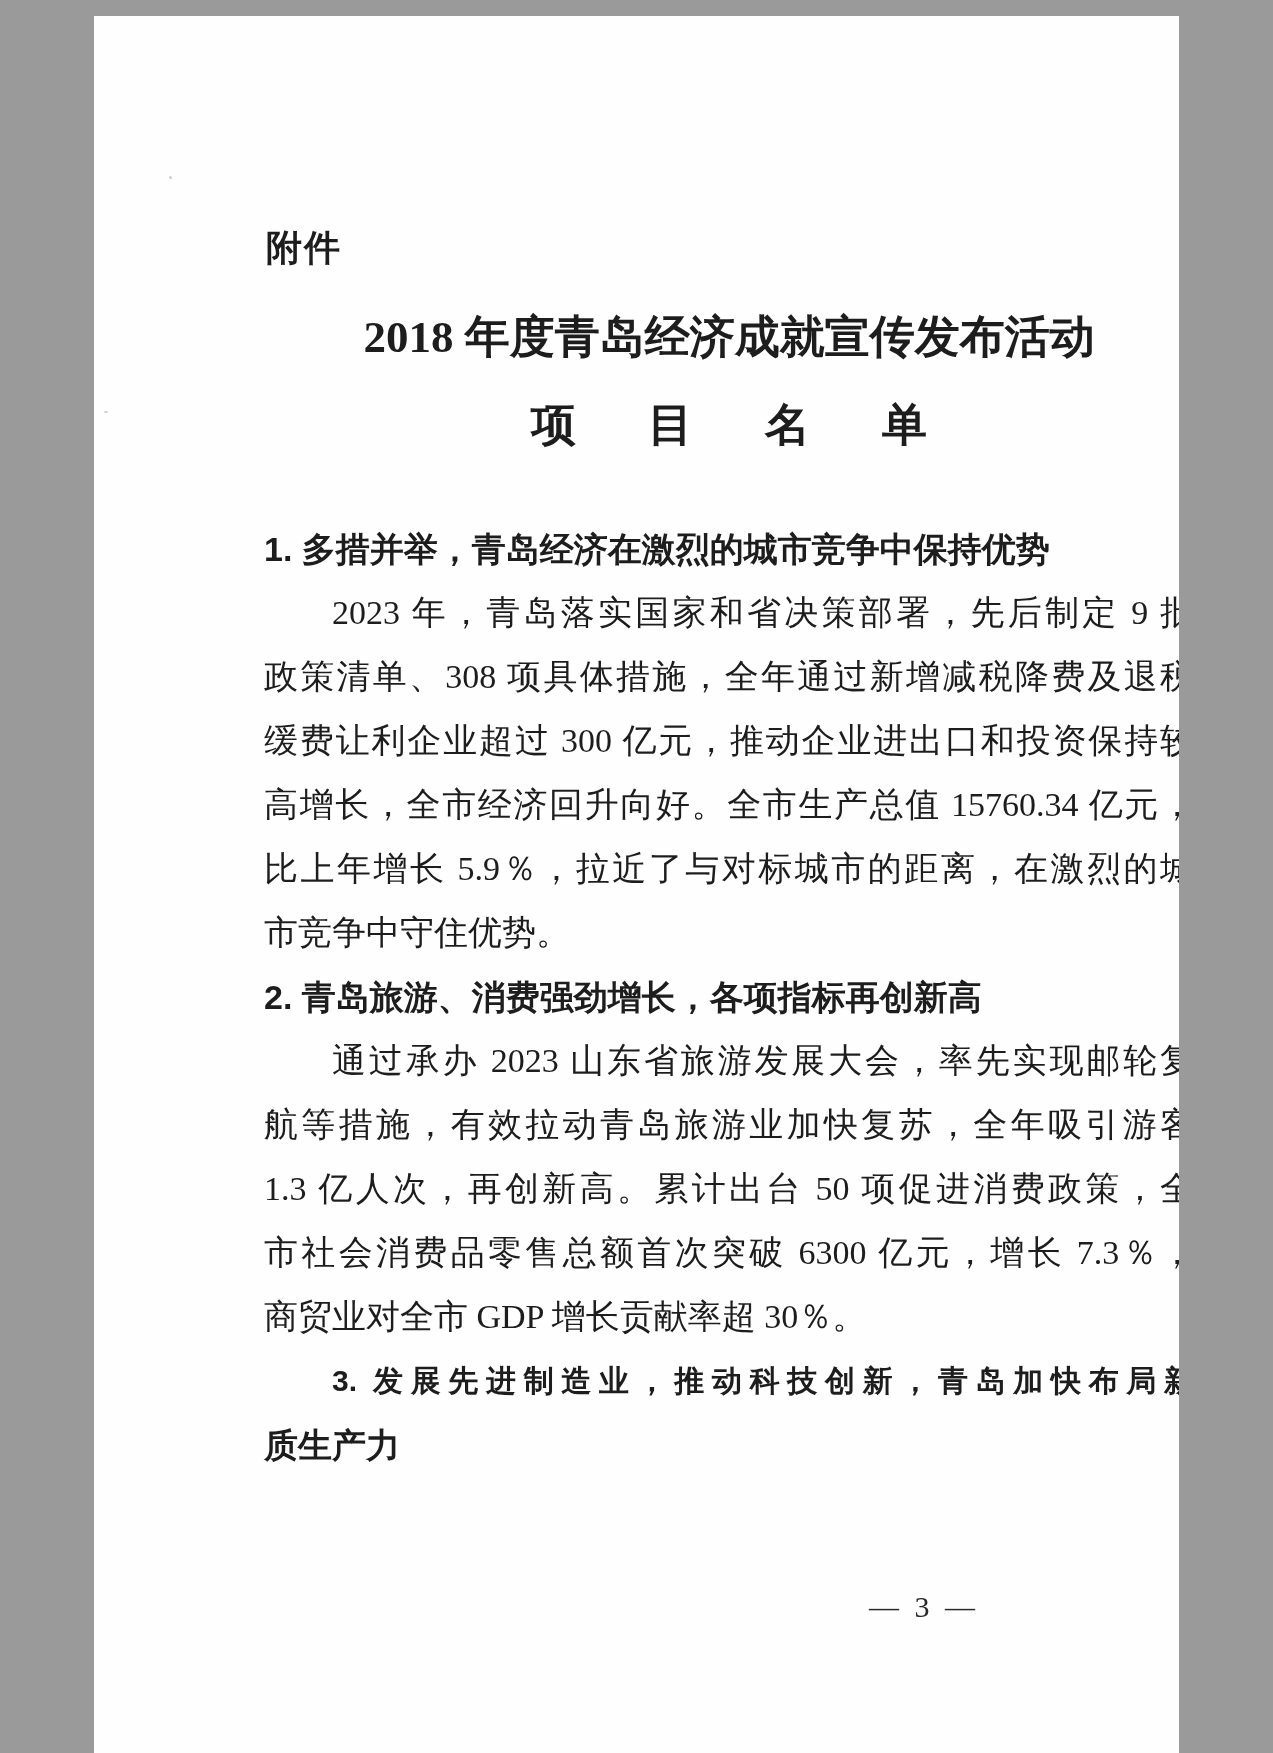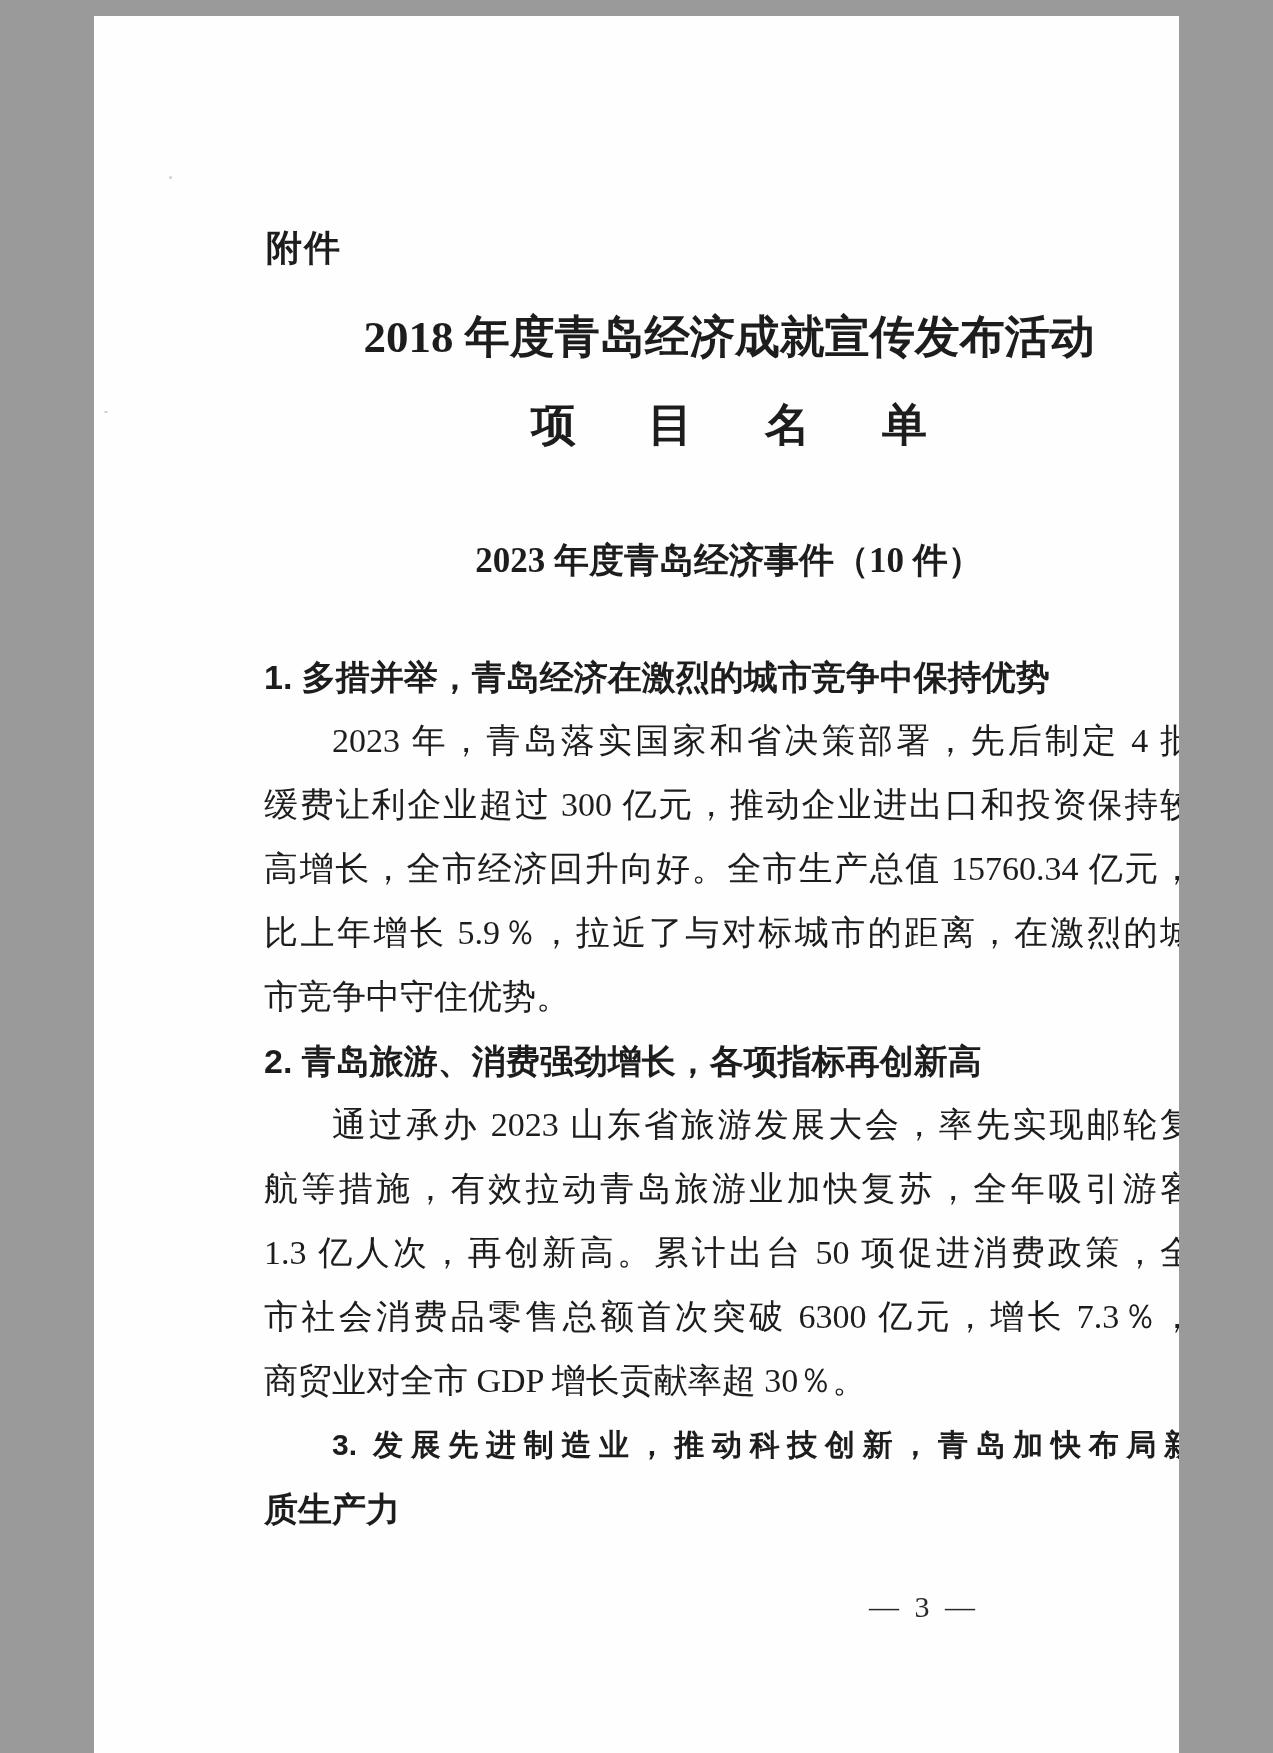--- a/index.html
+++ b/index.html
@@ -75,25 +75,25 @@
 <div class="page">
 
   <div class="attachment">附件</div>
 
   <div class="doc">
 
     <div class="title title-1">2018 年度青岛经济成就宣传发布活动</div>
 
     <div class="title title-2">项 目 名 单</div>
 
-    <div class="subtitle">2023 年度青岛经济事件（10 件）</div>
 
     <div class="h first">1. 多措并举，青岛经济在激烈的城市竞争中保持优势</div>
 
-    <div class="bl fill ind">2023 年，青岛落实国家和省决策部署，先后制定 4 批</div>
+    <div class="bl fill ind">2023 年，青岛落实国家和省决策部署，先后制定 9 批</div>
+    <div class="bl fill">政策清单、308 项具体措施，全年通过新增减税降费及退税</div>
     <div class="bl fill">缓费让利企业超过 300 亿元，推动企业进出口和投资保持较</div>
     <div class="bl fill">高增长，全市经济回升向好。全市生产总值 15760.34 亿元，</div>
     <div class="bl fill">比上年增长 5.9％，拉近了与对标城市的距离，在激烈的城</div>
     <div class="bl">市竞争中守住优势。</div>
 
     <div class="h">2. 青岛旅游、消费强劲增长，各项指标再创新高</div>
 
     <div class="bl fill ind">通过承办 2023 山东省旅游发展大会，率先实现邮轮复</div>
     <div class="bl fill">航等措施，有效拉动青岛旅游业加快复苏，全年吸引游客</div>
     <div class="bl fill">1.3 亿人次，再创新高。累计出台 50 项促进消费政策，全</div>

